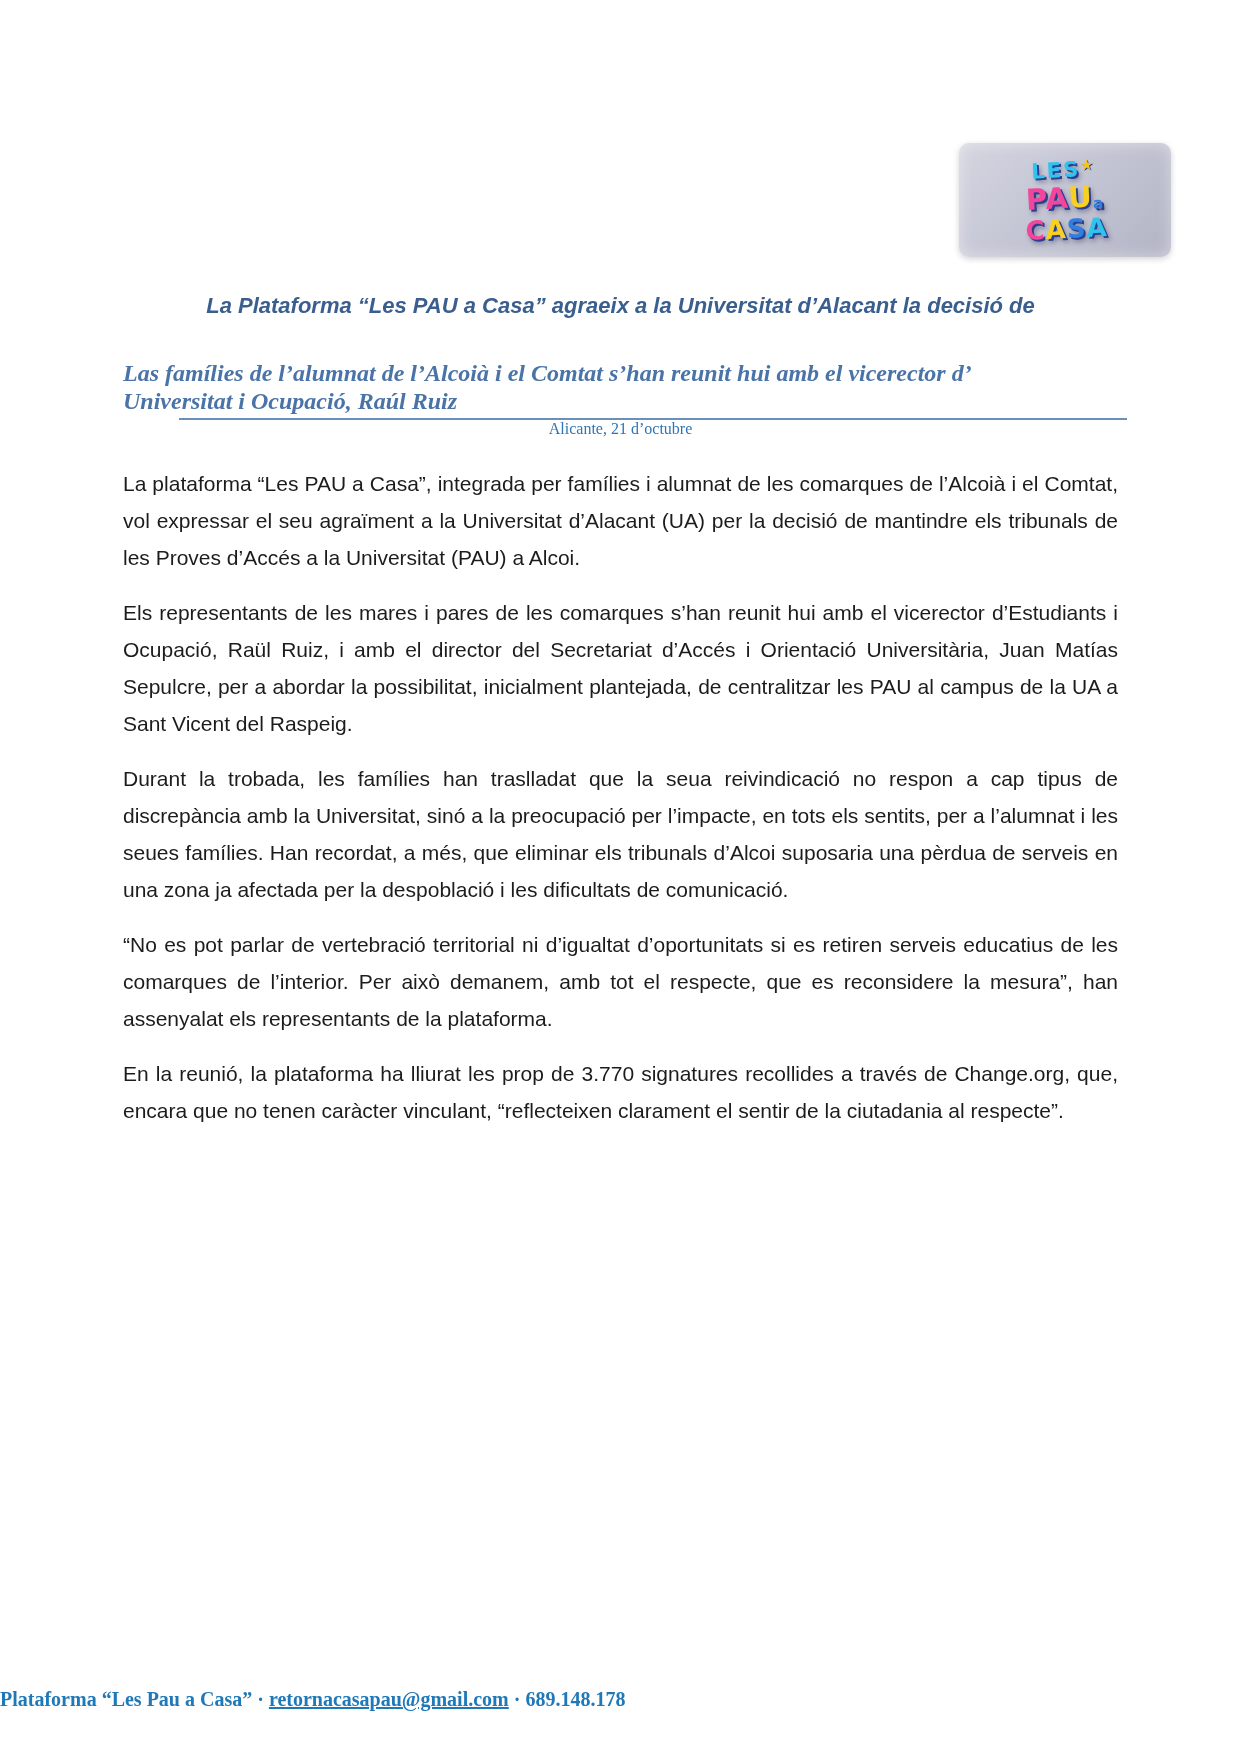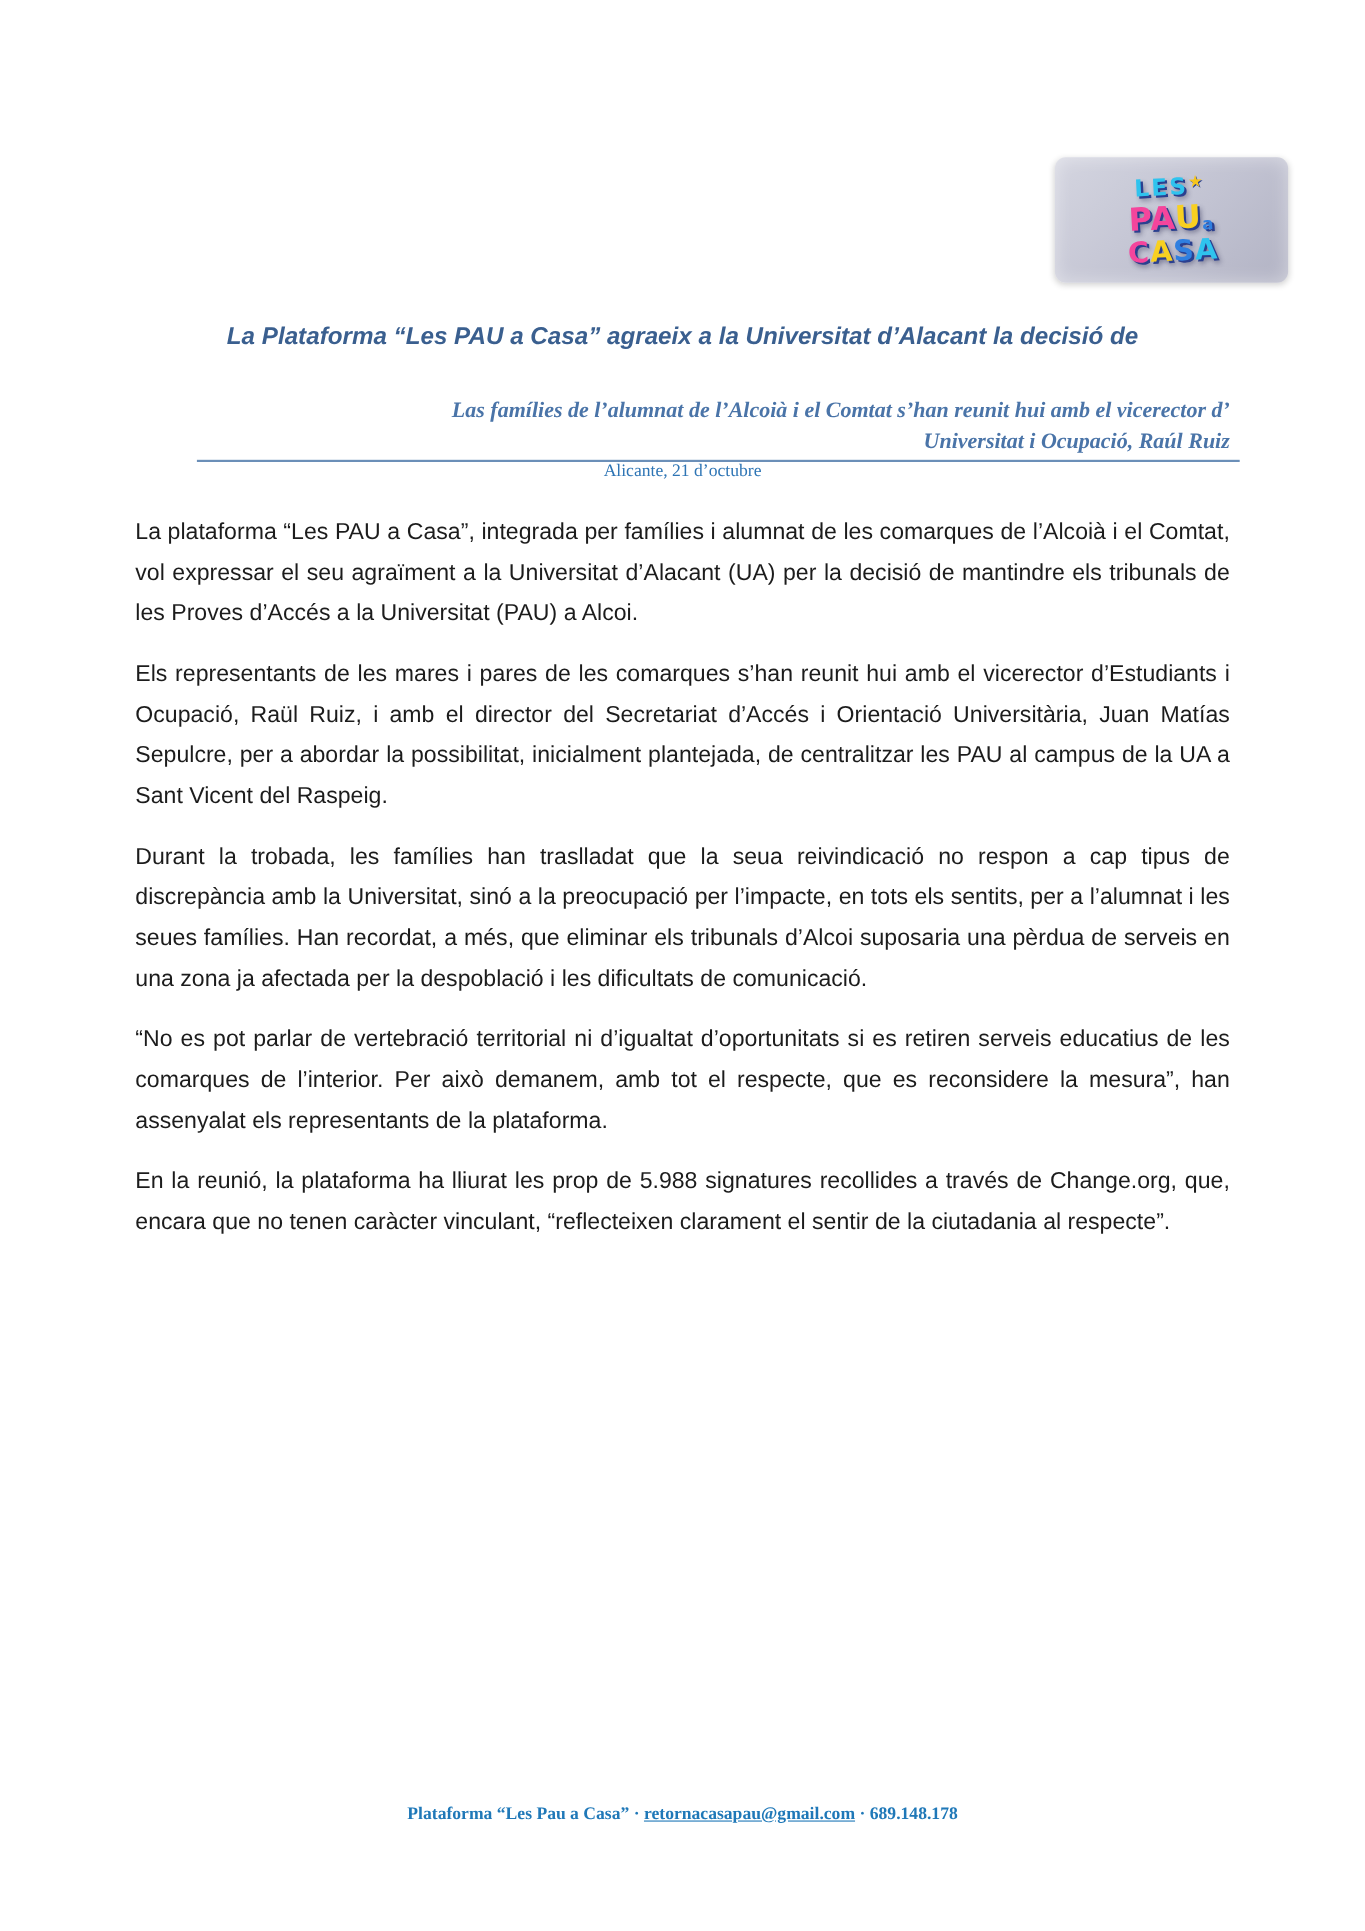--- a/index.html
+++ b/index.html
@@ -51,25 +51,25 @@
     width: 995px;
   }
   .title-line {
     text-align: center;
     font-weight: bold;
     font-size: 22px;
     line-height: 35px;
   }
   .subtitle-block { margin-top: 36px; }
   .subtitle-line {
-    text-align: right;
+    text-align: left;
     font-family: "Liberation Serif", serif;
     font-style: italic;
     font-weight: bold;
-    font-size: 20px;
+    font-size: 24px;
     line-height: 28px;
   }
   .rule {
     margin: 3px 0 0 56px;
     width: 948px;
     height: 2px;
     border: none;
   }
   .dateline {
     text-align: center;
@@ -84,26 +84,25 @@
     font-size: 21px;
     line-height: 37px;
     text-align: justify;
     color: #1c1c1c;
   }
 
   
   .footer {
     position: absolute;
     left: 0;
-    top: 1641px;
+    top: 1688px;
     width: 100%;
-    text-align: center;
     font-family: "Liberation Serif", serif;
     font-weight: bold;
-    font-size: 16px;
+    font-size: 20px;
   }
   .footer a { color: inherit; text-decoration: underline; }
 </style>
 </head>
 <body>
 
 <div class="page">
 
   <div class="logo-card">
     <div class="logo-stack">
@@ -129,21 +128,21 @@
 
     <hr class="rule" style="background: rgb(107, 143, 184);">
 
     <div class="dateline" style="color: rgb(46, 117, 181);">Alicante, 21 d’octubre</div>
 
     <div class="body-text">
       <p>La plataforma “Les PAU a Casa”, integrada per famílies i alumnat de les comarques de l’Alcoià i el Comtat, vol expressar el seu agraïment a la Universitat d’Alacant (UA) per la decisió de mantindre els tribunals de les Proves d’Accés a la Universitat (PAU) a Alcoi.</p>
       <p>Els representants de les mares i pares de les comarques s’han reunit hui amb el vicerector d’Estudiants i Ocupació, Raül Ruiz, i amb el director del Secretariat d’Accés i Orientació Universitària, Juan Matías Sepulcre, per a abordar la possibilitat, inicialment plantejada, de centralitzar les PAU al campus de la UA a Sant Vicent del Raspeig.</p>
       <p>Durant la trobada, les famílies han traslladat que la seua reivindicació no respon a cap tipus de discrepància amb la Universitat, sinó a la preocupació per l’impacte, en tots els sentits, per a l’alumnat i les seues famílies. Han recordat, a més, que eliminar els tribunals d’Alcoi suposaria una pèrdua de serveis en una zona ja afectada per la despoblació i les dificultats de comunicació.</p>
       <p>“No es pot parlar de vertebració territorial ni d’igualtat d’oportunitats si es retiren serveis educatius de les comarques de l’interior. Per això demanem, amb tot el respecte, que es reconsidere la mesura”, han assenyalat els representants de la plataforma.</p>
-      <p>En la reunió, la plataforma ha lliurat les prop de 5.988 signatures recollides a través de Change.org, que, encara que no tenen caràcter vinculant, “reflecteixen clarament el sentir de la ciutadania al respecte”.</p>
+      <p>En la reunió, la plataforma ha lliurat les prop de 3.770 signatures recollides a través de Change.org, que, encara que no tenen caràcter vinculant, “reflecteixen clarament el sentir de la ciutadania al respecte”.</p>
     </div>
   </div>
 
   <div class="footer" style="color: rgb(31, 120, 184);">
     <span>Plataforma “Les Pau a Casa”</span>
     <span>·</span>
     <a href="#">retornacasapau@gmail.com</a>
     <span>·</span>
     <span>689.148.178</span>
   </div>

